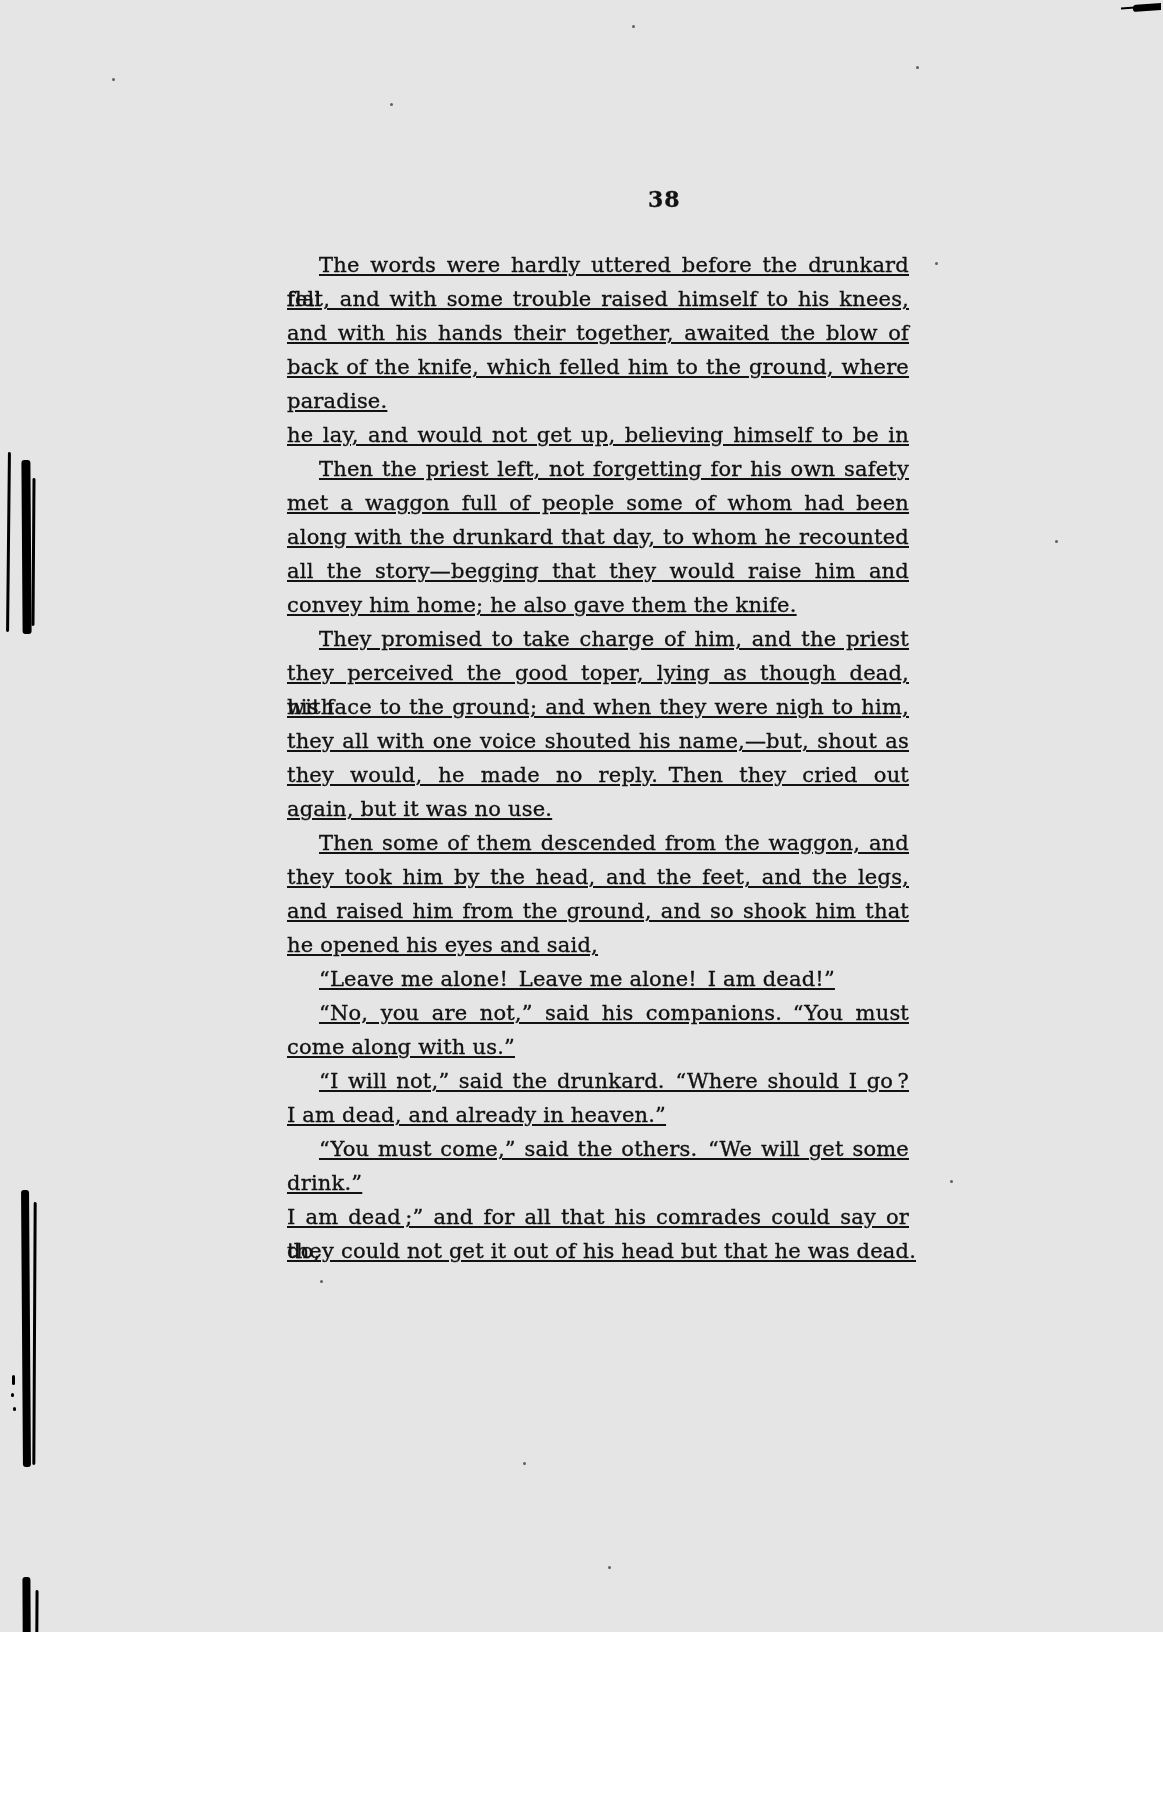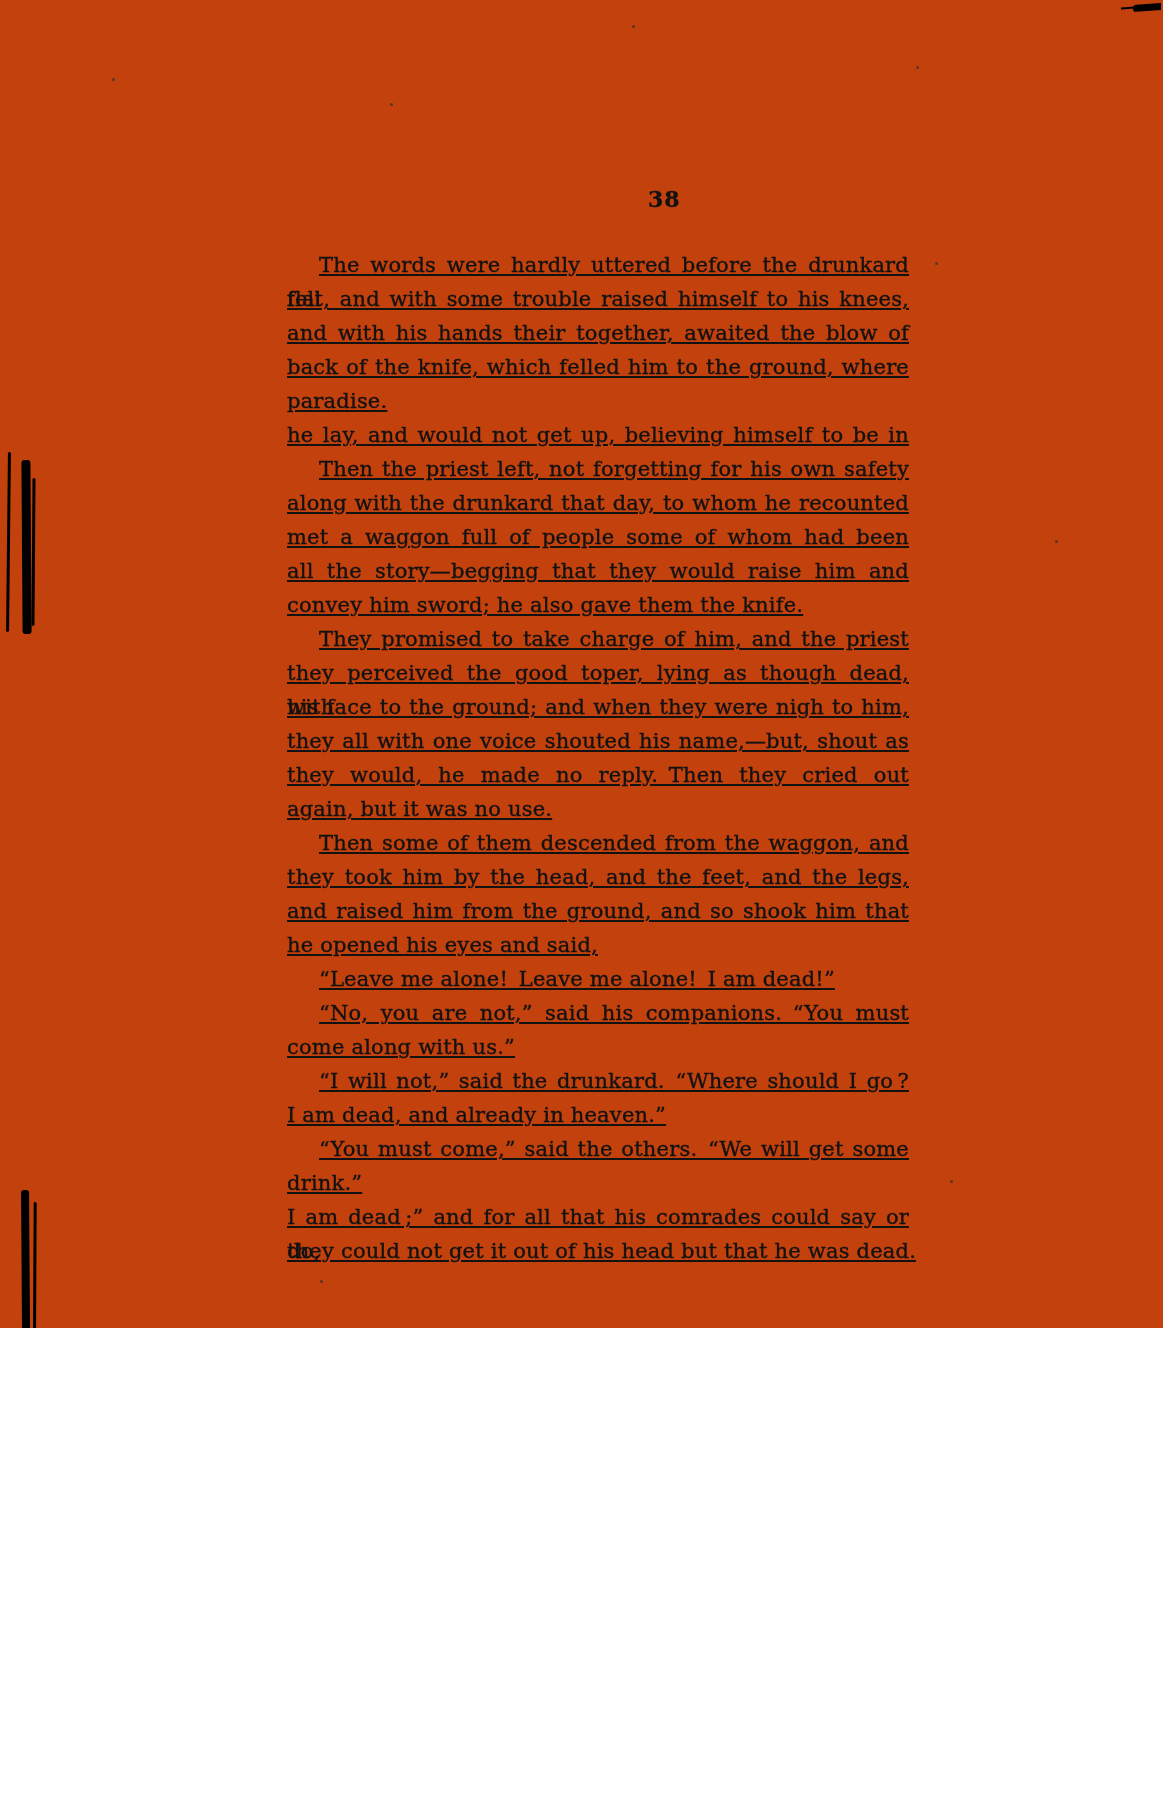--- a/index.html
+++ b/index.html
@@ -3,22 +3,22 @@
 <meta charset="utf-8">
 <style>
   html, body {
     margin: 0;
     padding: 0;
     background: #ffffff;
   }
   .page {
     position: relative;
     width: 1163px;
-    height: 1328px;
-    background: #c2410c;
+    height: 1632px;
+    background: #e5e5e5;
     overflow: hidden;
     font-family: "DejaVu Serif", "Liberation Serif", serif;
     color: #121212;
   }
   .page-number {
     position: absolute;
     top: 186px;
     left: 648px;
     font-size: 22px;
     font-weight: bold;
@@ -84,24 +84,24 @@
   <div class="page-number">38</div>
 
   <div class="text-block">
       <div class="line indent justify">The words were hardly uttered before the drunkard fell</div>
       <div class="line justify">flat, and with some trouble raised himself to his knees,</div>
       <div class="line justify">and with his hands their together, awaited the blow of</div>
       <div class="line justify">back of the knife, which felled him to the ground, where</div>
       <div class="line">paradise.</div>
       <div class="line justify">he lay, and would not get up, believing himself to be in</div>
       <div class="line indent justify">Then the priest left, not forgetting for his own safety</div>
+      <div class="line justify">met a waggon full of people some of whom had been</div>
       <div class="line justify">along with the drunkard that day, to whom he recounted</div>
-      <div class="line justify">met a waggon full of people some of whom had been</div>
       <div class="line justify">all the story—begging that they would raise him and</div>
-      <div class="line">convey him sword; he also gave them the knife.</div>
+      <div class="line">convey him home; he also gave them the knife.</div>
       <div class="line indent justify">They promised to take charge of him, and the priest</div>
       <div class="line justify">they perceived the good toper, lying as though dead, with</div>
       <div class="line justify">his face to the ground; and when they were nigh to him,</div>
       <div class="line justify">they all with one voice shouted his name,—but, shout as</div>
       <div class="line justify">they would, he made no reply. Then they cried out</div>
       <div class="line">again, but it was no use.</div>
       <div class="line indent justify">Then some of them descended from the waggon, and</div>
       <div class="line justify">they took him by the head, and the feet, and the legs,</div>
       <div class="line justify">and raised him from the ground, and so shook him that</div>
       <div class="line">he opened his eyes and said,</div>

